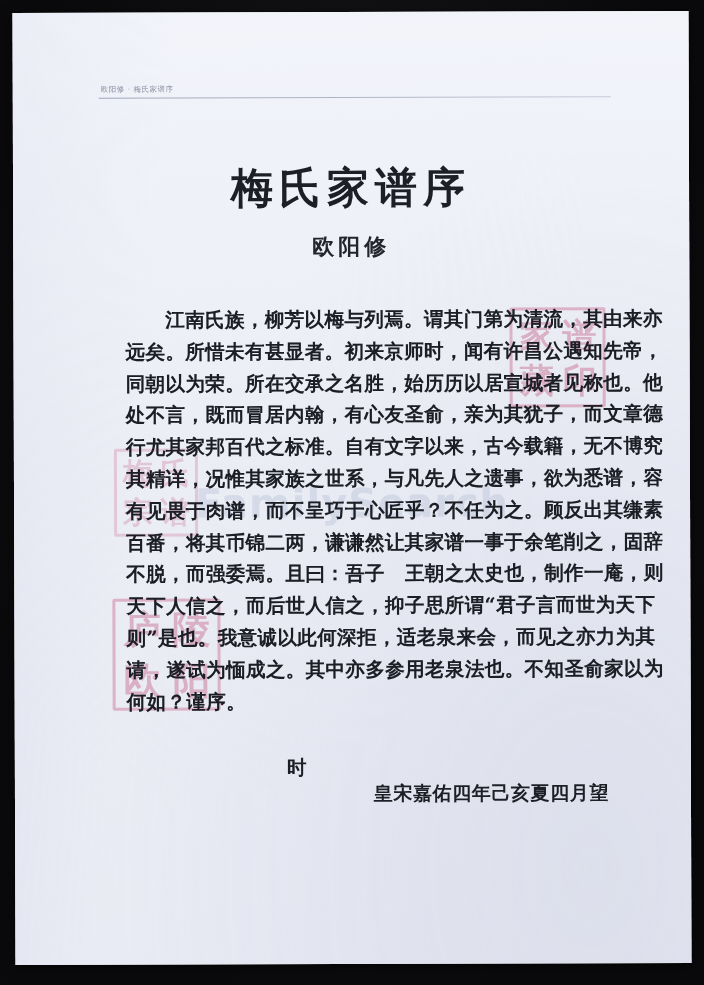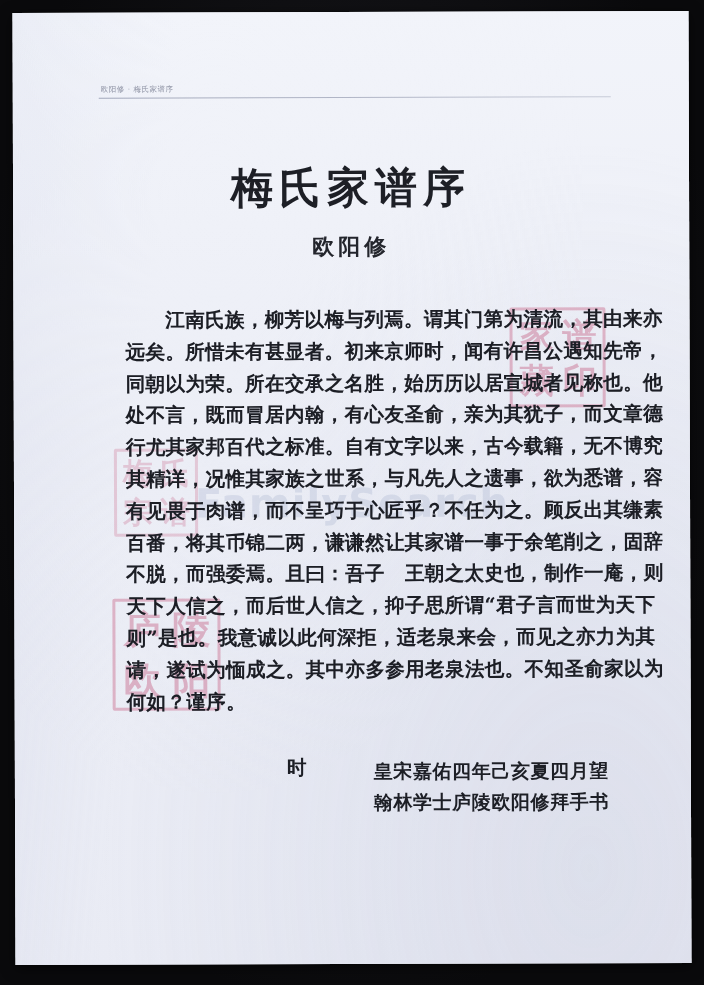--- a/index.html
+++ b/index.html
@@ -187,21 +187,21 @@
     top: 742px;
     font-family: "DejaVu Serif", serif;
     font-weight: 700;
     font-size: 19.5px;
     color: #1c1e25;
     z-index: 3;
   }
   #signature {
     position: absolute;
     right: 82px;
-    top: 744px;
+    top: 766px;
     text-align: left;
     z-index: 3;
   }
   #signature .sig-line {
     font-family: "DejaVu Serif", serif;
     font-weight: 700;
     font-size: 19px;
     line-height: 31px;
     letter-spacing: 0.6px;
     color: #1d1f26;
@@ -265,17 +265,16 @@
       <div class="line">天下人信之，而后世人信之，抑子思所谓“君子言而世为天下</div>
       <div class="line">则”是也。我意诚以此何深拒，适老泉来会，而见之亦力为其</div>
       <div class="line">请，遂试为愐成之。其中亦多参用老泉法也。不知圣俞家以为</div>
       <div class="line">何如？谨序。</div>
     </div>
 
     <div id="closing-time">时</div>
 
     <div id="signature">
       <div class="sig-line">皇宋嘉佑四年己亥夏四月望</div>
-      <div class="sig-line">翰林学士庐陵欧阳修拜手书</div>
     </div>
 
   </div>
 </div>
 
 </body></html>

